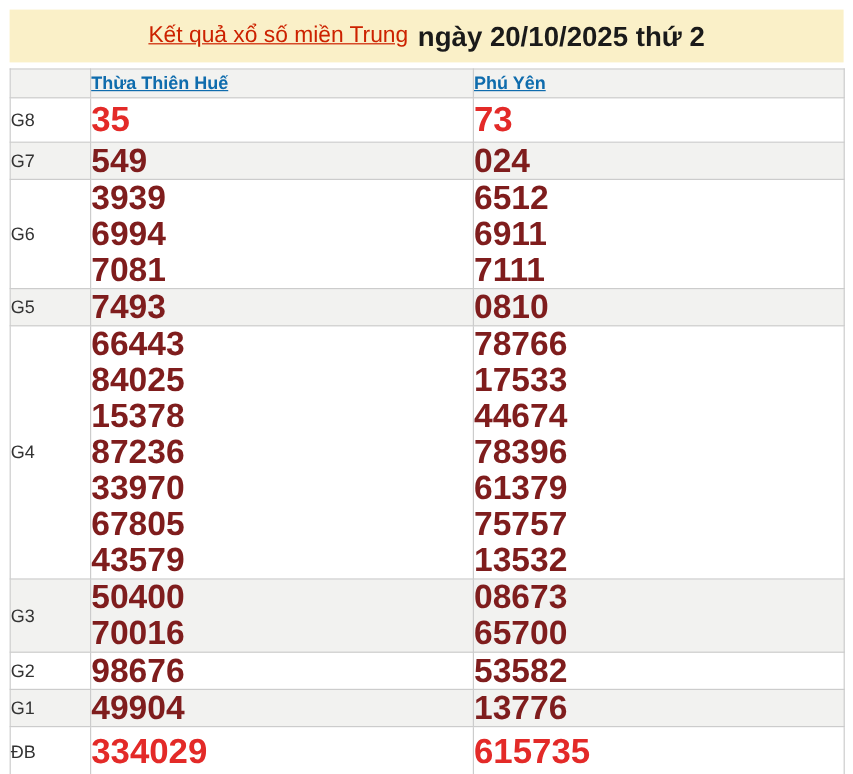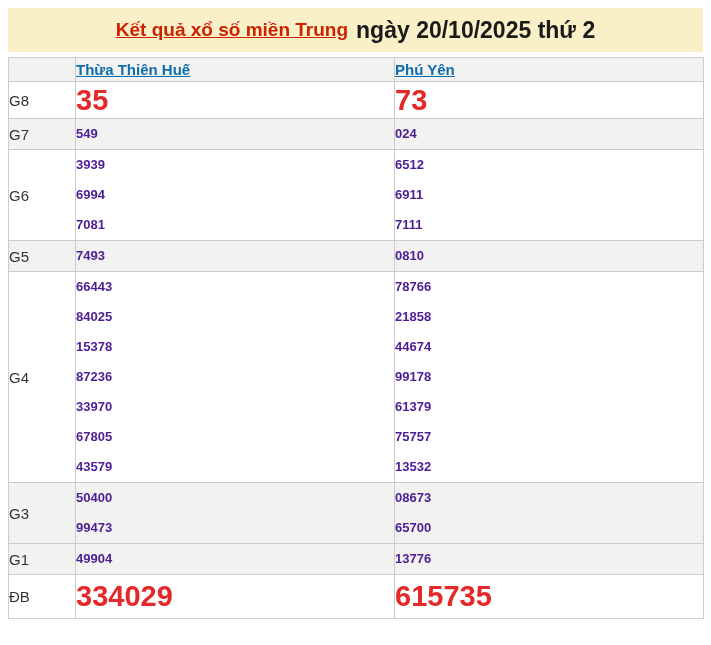--- a/index.html
+++ b/index.html
@@ -20,21 +20,21 @@
     width: 695px;
     height: 44px;
     background: var(--banner-bg, #faf0c8);
     display: flex;
     align-items: center;
     justify-content: center;
     white-space: nowrap;
   }
   .banner a.title-link {
     color: var(--title-link-color, #cc2200);
-    font-weight: bold;
+    font-weight: normal;
     font-size: 19px;
     text-decoration: underline;
     cursor: pointer;
     margin-right: 8px;
   }
   .banner .title-rest {
     color: #1a1a1a;
     font-weight: bold;
     font-size: 23px;
     text-align: right;
@@ -69,22 +69,22 @@
     font-size: 15px;
     font-weight: normal;
     color: #333333;
     background: inherit;
     margin-left: 21px;
   }
   tr { background: #ffffff; }
   tr.striped { background: var(--stripe-bg, #f2f2f0); }
   .num {
     font-weight: bold;
-    font-size: 13px;
-    color: #4c1d95;
+    font-size: 28px;
+    color: #7f1d1d;
     line-height: 30px;
   }
   tr.highlight .num {
     color: var(--red, #e32a28);
     font-size: 29px;
   }
   tr.row-G8 .num { line-height: 36px; }
   tr.row-DB .num { line-height: 43px; }
 </style>
 </head>
@@ -161,39 +161,48 @@
             <div class="num">66443</div>
             <div class="num">84025</div>
             <div class="num">15378</div>
             <div class="num">87236</div>
             <div class="num">33970</div>
             <div class="num">67805</div>
             <div class="num">43579</div>
           </td>
           <td class="num-cell">
             <div class="num">78766</div>
-            <div class="num">21858</div>
+            <div class="num">17533</div>
             <div class="num">44674</div>
-            <div class="num">99178</div>
+            <div class="num">78396</div>
             <div class="num">61379</div>
             <div class="num">75757</div>
             <div class="num">13532</div>
           </td>
         </tr>
         <tr class="row-G3 striped">
           <td class="label-cell">G3</td>
           <td class="num-cell">
             <div class="num">50400</div>
-            <div class="num">99473</div>
+            <div class="num">70016</div>
           </td>
           <td class="num-cell">
             <div class="num">08673</div>
             <div class="num">65700</div>
           </td>
         </tr>
+        <tr class="row-G2">
+          <td class="label-cell">G2</td>
+          <td class="num-cell">
+            <div class="num">98676</div>
+          </td>
+          <td class="num-cell">
+            <div class="num">53582</div>
+          </td>
+        </tr>
         <tr class="row-G1 striped">
           <td class="label-cell">G1</td>
           <td class="num-cell">
             <div class="num">49904</div>
           </td>
           <td class="num-cell">
             <div class="num">13776</div>
           </td>
         </tr>
         <tr class="row-DB highlight">

